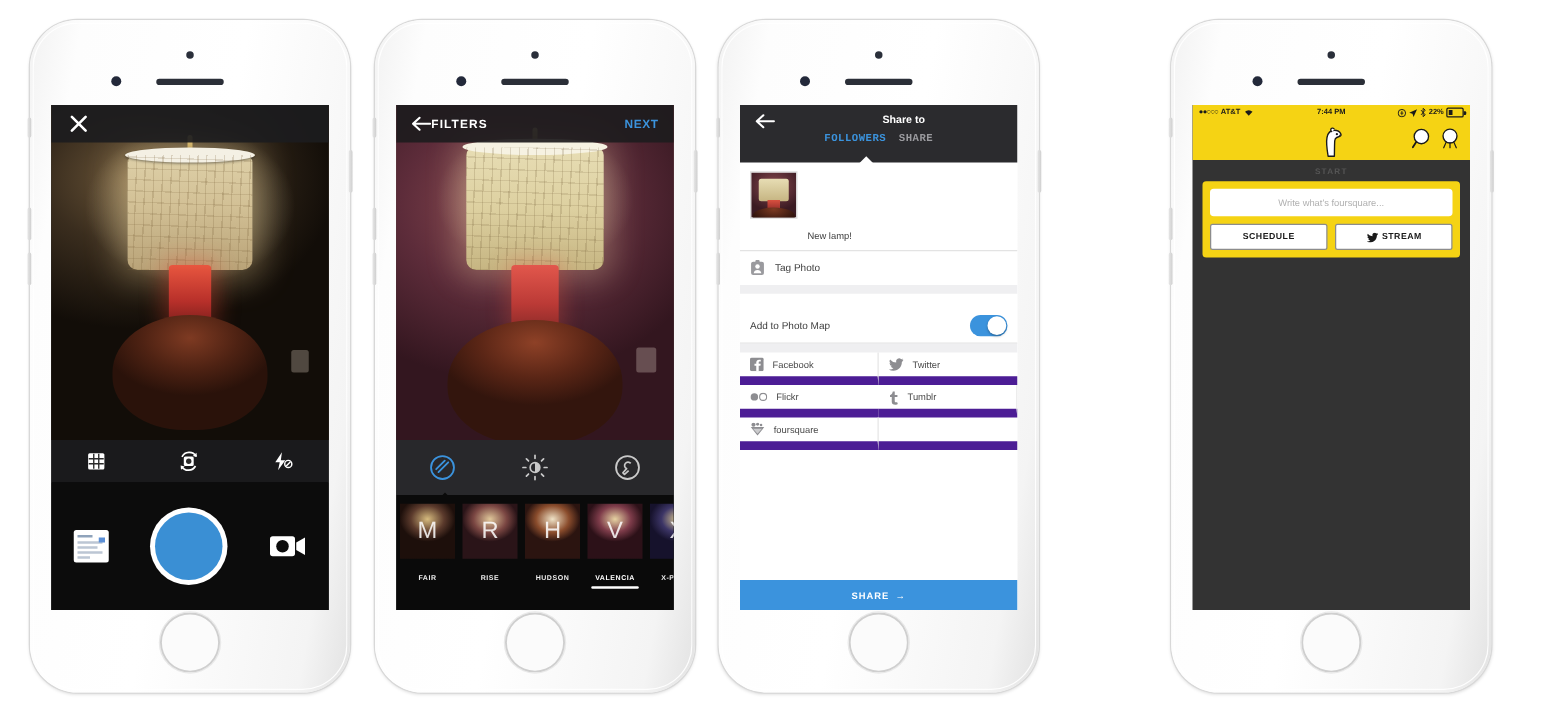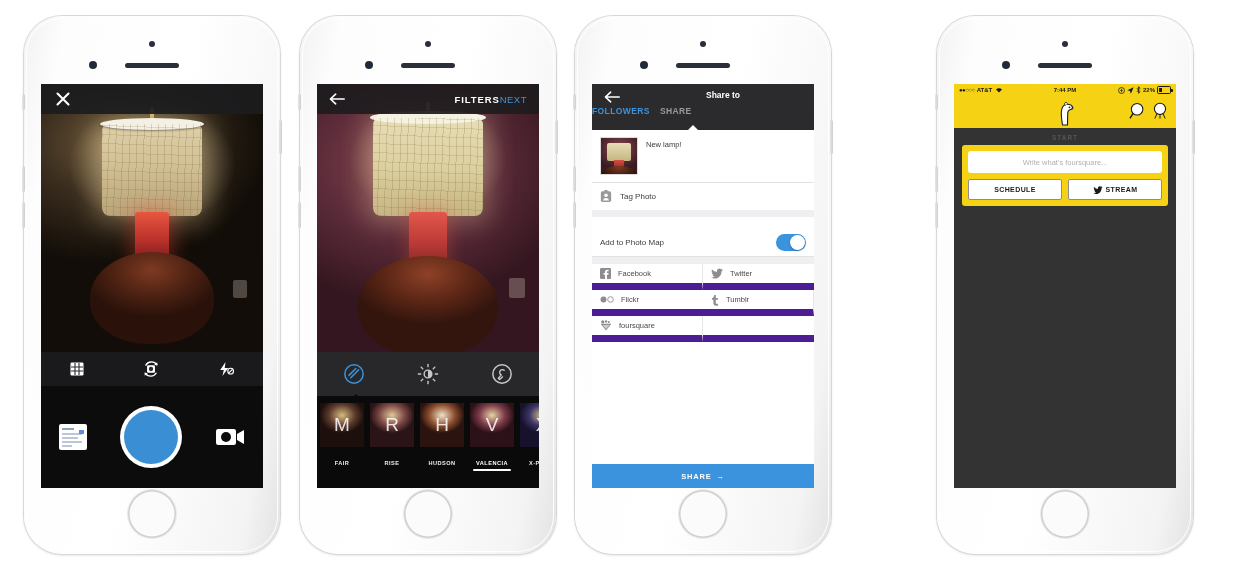--- a/index.html
+++ b/index.html
@@ -105,22 +105,22 @@
     background:linear-gradient(180deg,#e2574c 0%,#bb3a36 60%,#8b2a28 100%);border-radius:3px;
     box-shadow:0 0 16px 4px rgba(225,80,60,.30);}
   .f-base{position:absolute;left:50%;margin-left:-70px;top:172px;width:140px;height:100px;
     background:radial-gradient(80px 50px at 50% 18%,#8e4127 0%,#5b2616 55%,#33150d 100%);
     border-radius:50% 50% 46% 46%;}
   .f-outlet{position:absolute;right:14px;top:194px;width:16px;height:20px;border-radius:2px;
     background:rgba(225,210,200,.3);}
 
   .f-topbar{position:absolute;left:0;top:0;width:222px;height:30px;background:rgba(30,28,30,.93);
     display:flex;align-items:center;}
-  .f-title{flex:1;text-align:right;color:#fff;font-size:9.5px;font-weight:bold;letter-spacing:.9px;}
-  .f-next{color:#3b93dd;font-size:9.5px;font-weight:normal;letter-spacing:.5px;margin-right:12px;}
+  .f-title{flex:1;text-align:left;color:#fff;font-size:9.5px;font-weight:bold;letter-spacing:.9px;}
+  .f-next{color:#3b93dd;font-size:9.5px;font-weight:bold;letter-spacing:.5px;margin-right:12px;}
   .f-tools{position:absolute;left:0;top:268px;width:222px;height:44px;background:#28282b;
     display:flex;align-items:center;justify-content:space-around;}
   .f-caret{position:absolute;left:32px;top:310px;width:0;height:0;
     border-left:7px solid transparent;border-right:7px solid transparent;border-bottom:7px solid #0a0a0a;}
   .f-strip{position:absolute;left:0;top:312px;width:222px;height:92px;background:#0a0a0a;
     display:flex;align-items:flex-start;padding-top:7px;overflow:hidden;}
   .f-item{width:50px;flex:0 0 50px;text-align:center;}
   .f-thumb{width:44px;height:44px;margin:0 auto;position:relative;overflow:hidden;
     display:flex;align-items:center;justify-content:center;}
   .f-thumb span{position:relative;z-index:2;color:rgba(255,255,255,.85);
@@ -128,35 +128,35 @@
   .f-name{margin-top:13px;font-size:5.6px;color:#ededed;font-weight:bold;letter-spacing:.45px;}
   .f-item.sel .f-name{color:#fff;}
   .f-underline{height:2px;background:#fff;margin:3px 6px 0;border-radius:1px;}
 
   
   .s-screen{background:#fff;}
   .s-topbar{height:46px;background:#2b2b2e;position:relative;}
   .s-title{position:absolute;left:0;right:0;top:6px;text-align:center;color:#fff;
     font-size:8.5px;font-weight:bold;padding-left:40px;}
   .s-back{position:absolute;left:12px;top:6px;}
-  .s-tabs{position:absolute;left:0;right:0;top:22px;display:flex;gap:10px;}
+  .s-tabs{position:absolute;left:0;right:0;top:22px;display:flex;justify-content:center;gap:10px;font-family:Liberation Mono, monospace;}
   .s-tab{font-size:8.5px;font-weight:bold;color:#9a9a9e;letter-spacing:.4px;}
   .s-tab.active{color:#3b93dd;}
   .s-caret{position:absolute;left:50%;margin-left:-16px;bottom:-1px;width:0;height:0;
     border-left:6px solid transparent;border-right:6px solid transparent;border-bottom:6px solid #fff;}
   .s-caption{display:flex;padding:7px 8px;align-items:flex-start;gap:8px;}
   .s-thumb{width:36px;height:36px;flex:0 0 36px;position:relative;overflow:hidden;border:1px solid #ddd;
     background:radial-gradient(24px 20px at 50% 30%, #8a4a50, #3a1a22);}
   .s-thumb .sh{position:absolute;left:50%;margin-left:-12px;top:5px;width:24px;height:18px;
     background:linear-gradient(180deg,#e7ddb4,#c6b582);border-radius:2px;}
   .s-thumb .nk{position:absolute;left:50%;margin-left:-5px;top:22px;width:10px;height:9px;
     background:linear-gradient(180deg,#d9503f,#8b2a28);}
   .s-thumb .bs{position:absolute;left:50%;margin-left:-17px;top:28px;width:34px;height:14px;
     background:radial-gradient(18px 10px at 50% 10%,#7c3a22,#33150d);border-radius:50%;}
-  .s-captext{font-size:7.5px;color:#3d3d3d;padding-top:3px;}
+  .s-captext{font-size:7.5px;color:#3d3d3d;padding-top:3px;margin-top:44px;}
   .s-row{display:flex;align-items:center;gap:8px;padding:0 8px;height:27px;font-size:8px;color:#3d3d3d;}
   .s-row.plain{padding-left:8px;margin-top:12px;}
   .s-gap{height:7px;background:#efeff1;}
   .toggle{margin-left:auto;width:30px;height:17px;border-radius:9px;background:#3b93dd;position:relative;}
   .toggle i{position:absolute;right:1px;top:1px;width:15px;height:15px;border-radius:50%;
     background:#fff;box-shadow:0 1px 2px rgba(0,0,0,.3);}
   .s-grid{display:flex;flex-wrap:wrap;}
   .s-cell{width:50%;height:26px;display:flex;align-items:center;gap:7px;padding:0 8px;
     box-sizing:border-box;font-size:7.5px;color:#4a4a4a;
     border-bottom:7px solid #4c1d95;}

